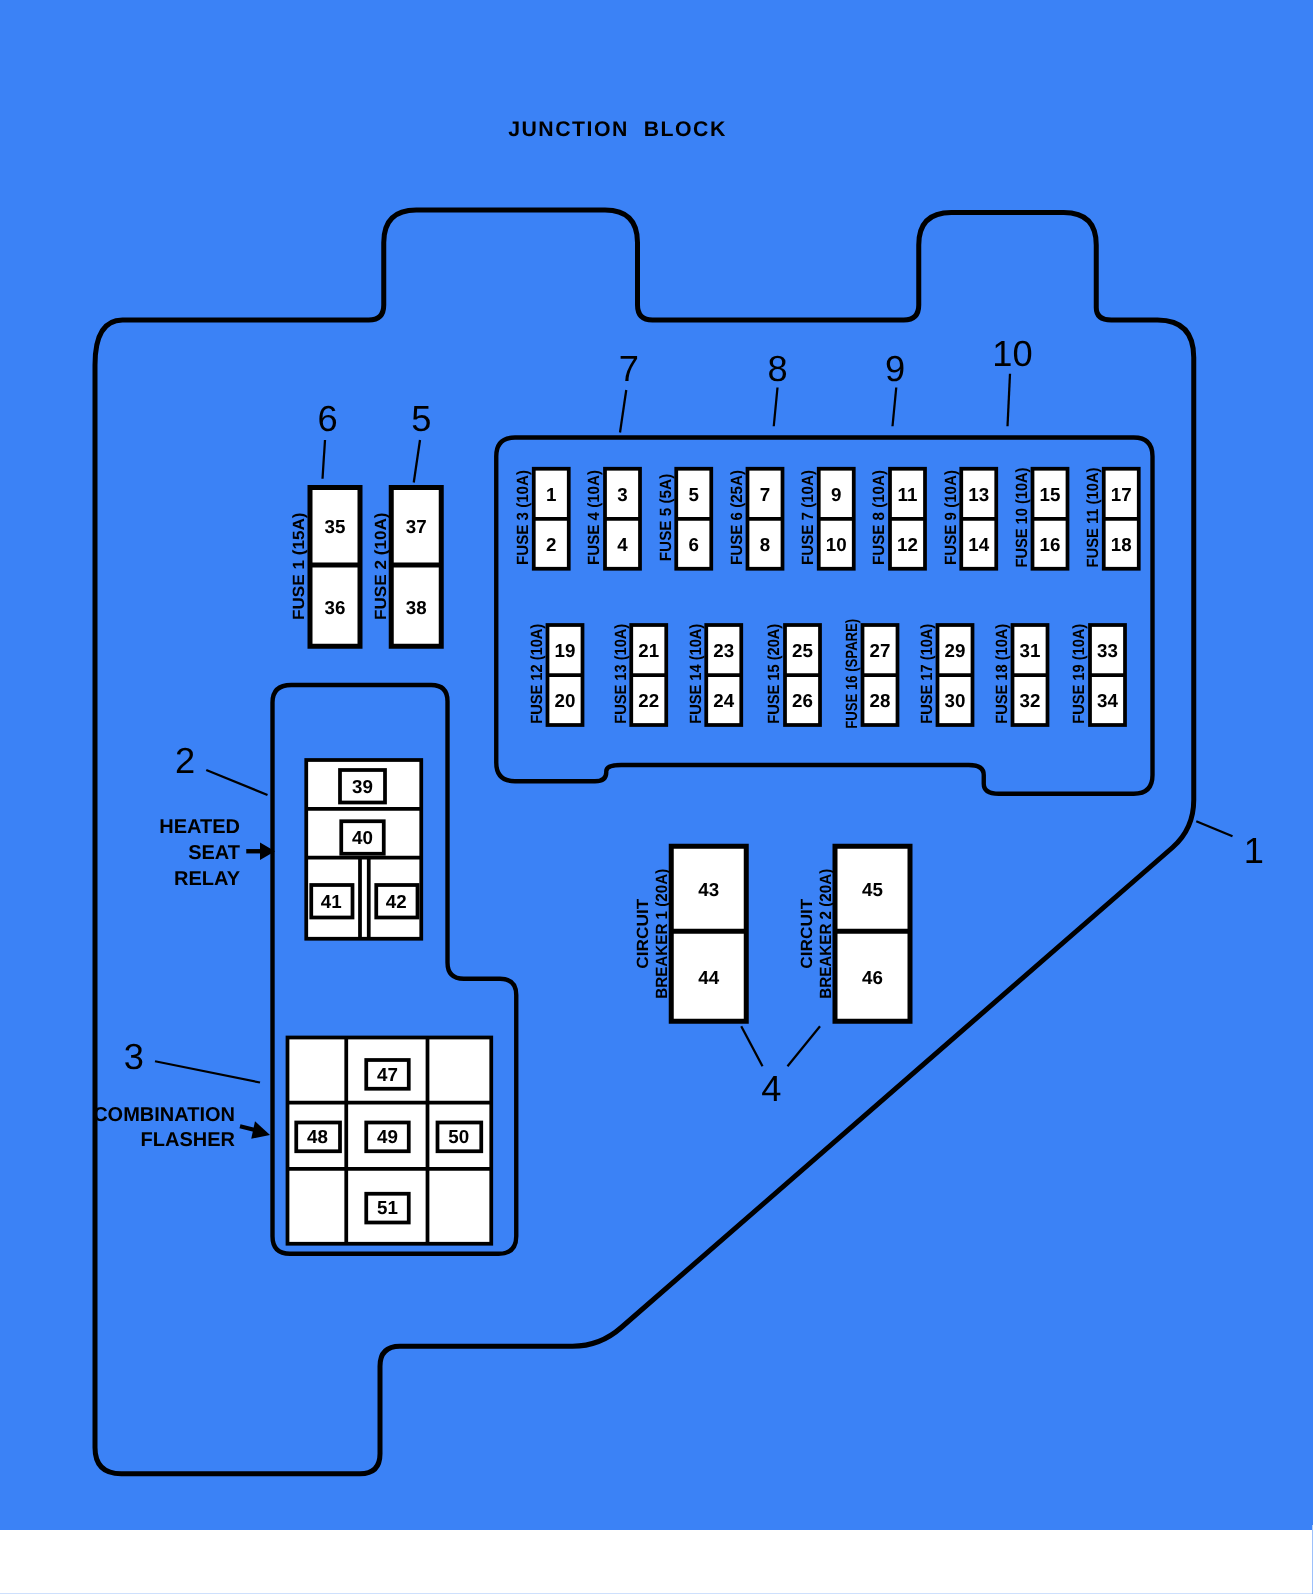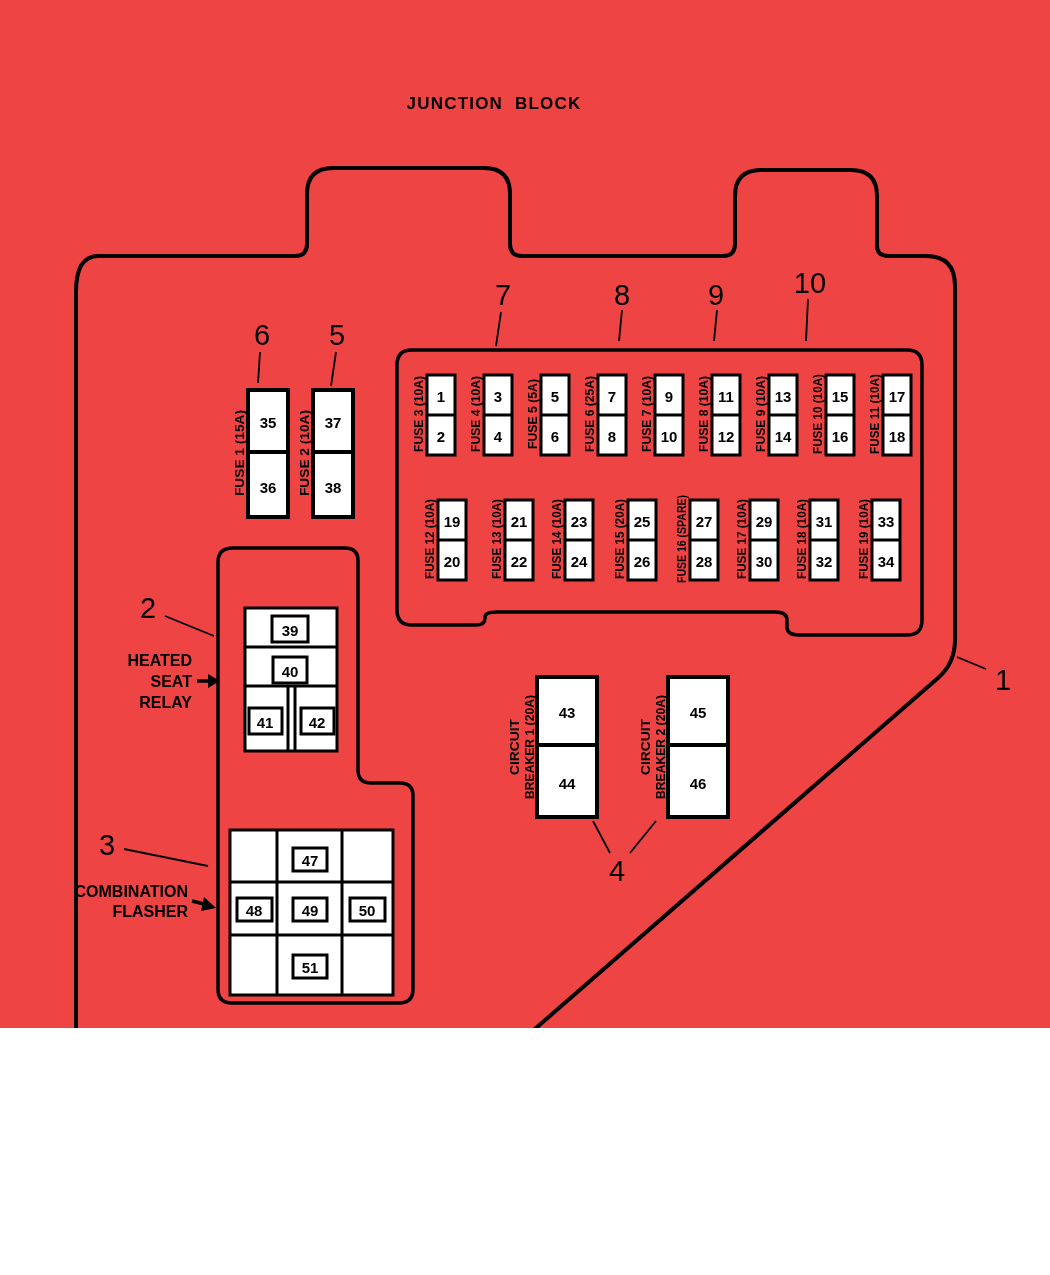--- a/index.html
+++ b/index.html
@@ -1,16 +1,16 @@
 <!DOCTYPE html>
 <html><head>
 <meta charset="utf-8">
 <style>
   html,body{margin:0;padding:0;background:#fff;}
-  .page{width:1050px;height:1028px;background:#ef4444;position:relative;}
+  .page{width:1050px;height:1224px;background:#3b82f6;position:relative;}
   svg{display:block;font-family:"Liberation Sans",sans-serif;}
   .outline{fill:none;stroke:#000;stroke-width:4;stroke-linejoin:round;}
   .block{fill:none;stroke:#000;stroke-width:3.5;stroke-linejoin:round;}
   .fusebox{fill:#fff;stroke:#000;stroke-width:3;}
   .fusebox-bold{fill:#fff;stroke:#000;stroke-width:4;}
   .divider{stroke:#000;stroke-width:3;}
   .divider-bold{stroke:#000;stroke-width:4;}
   .smallbox{fill:#fff;stroke:#000;stroke-width:3;}
   .gridline{stroke:#000;stroke-width:3;}
   .leader{stroke:#000;stroke-width:1.8;fill:none;}

